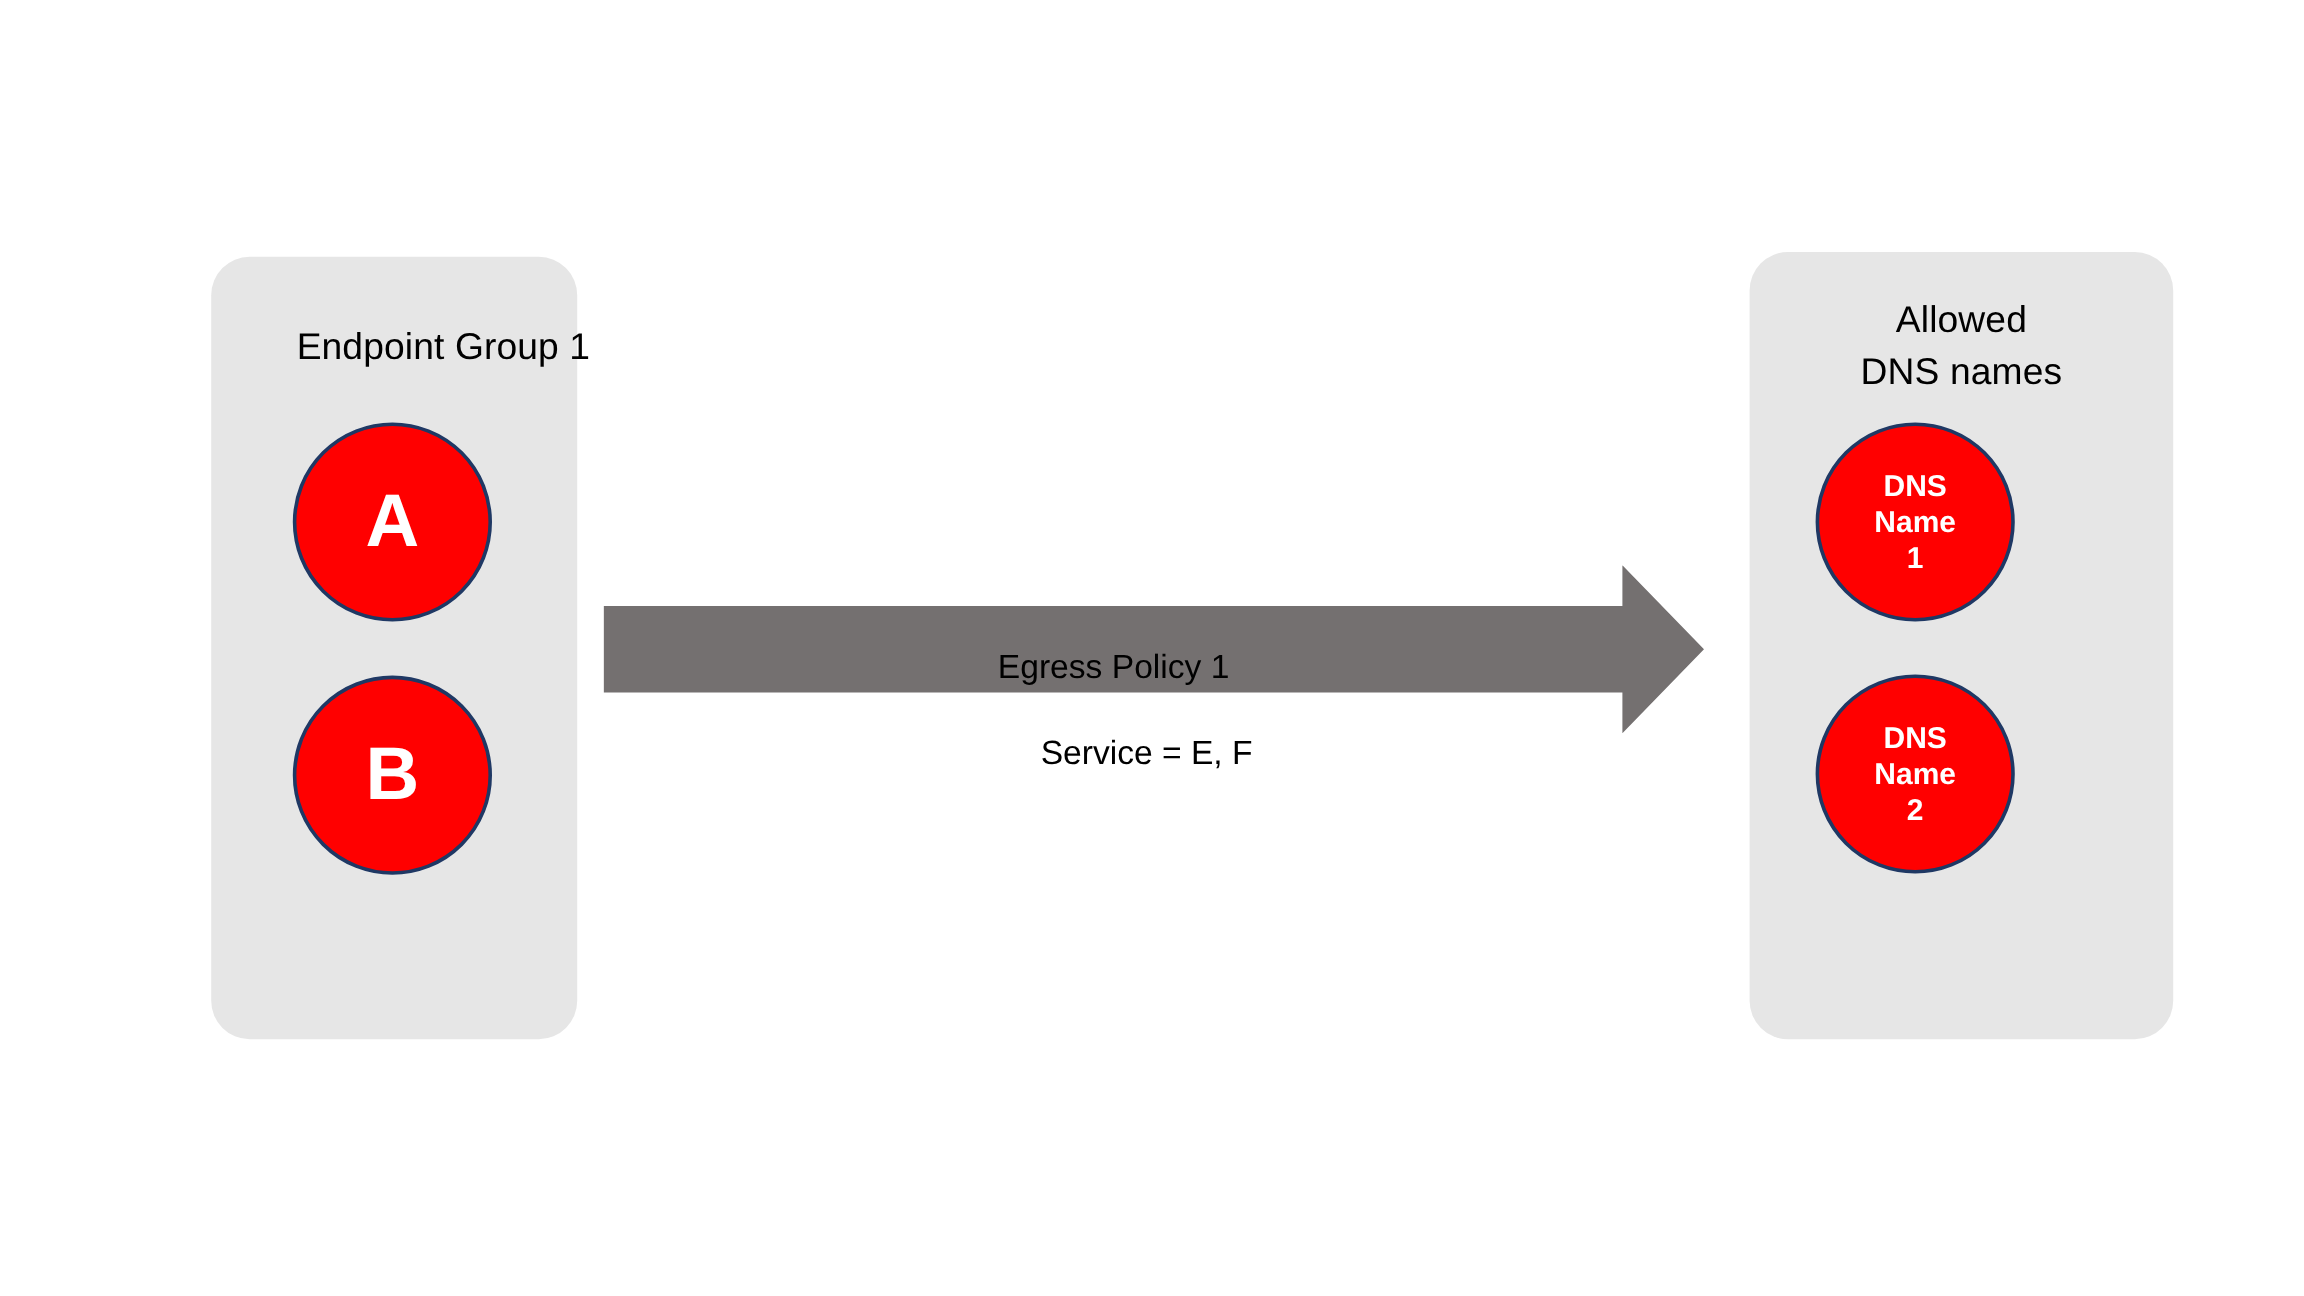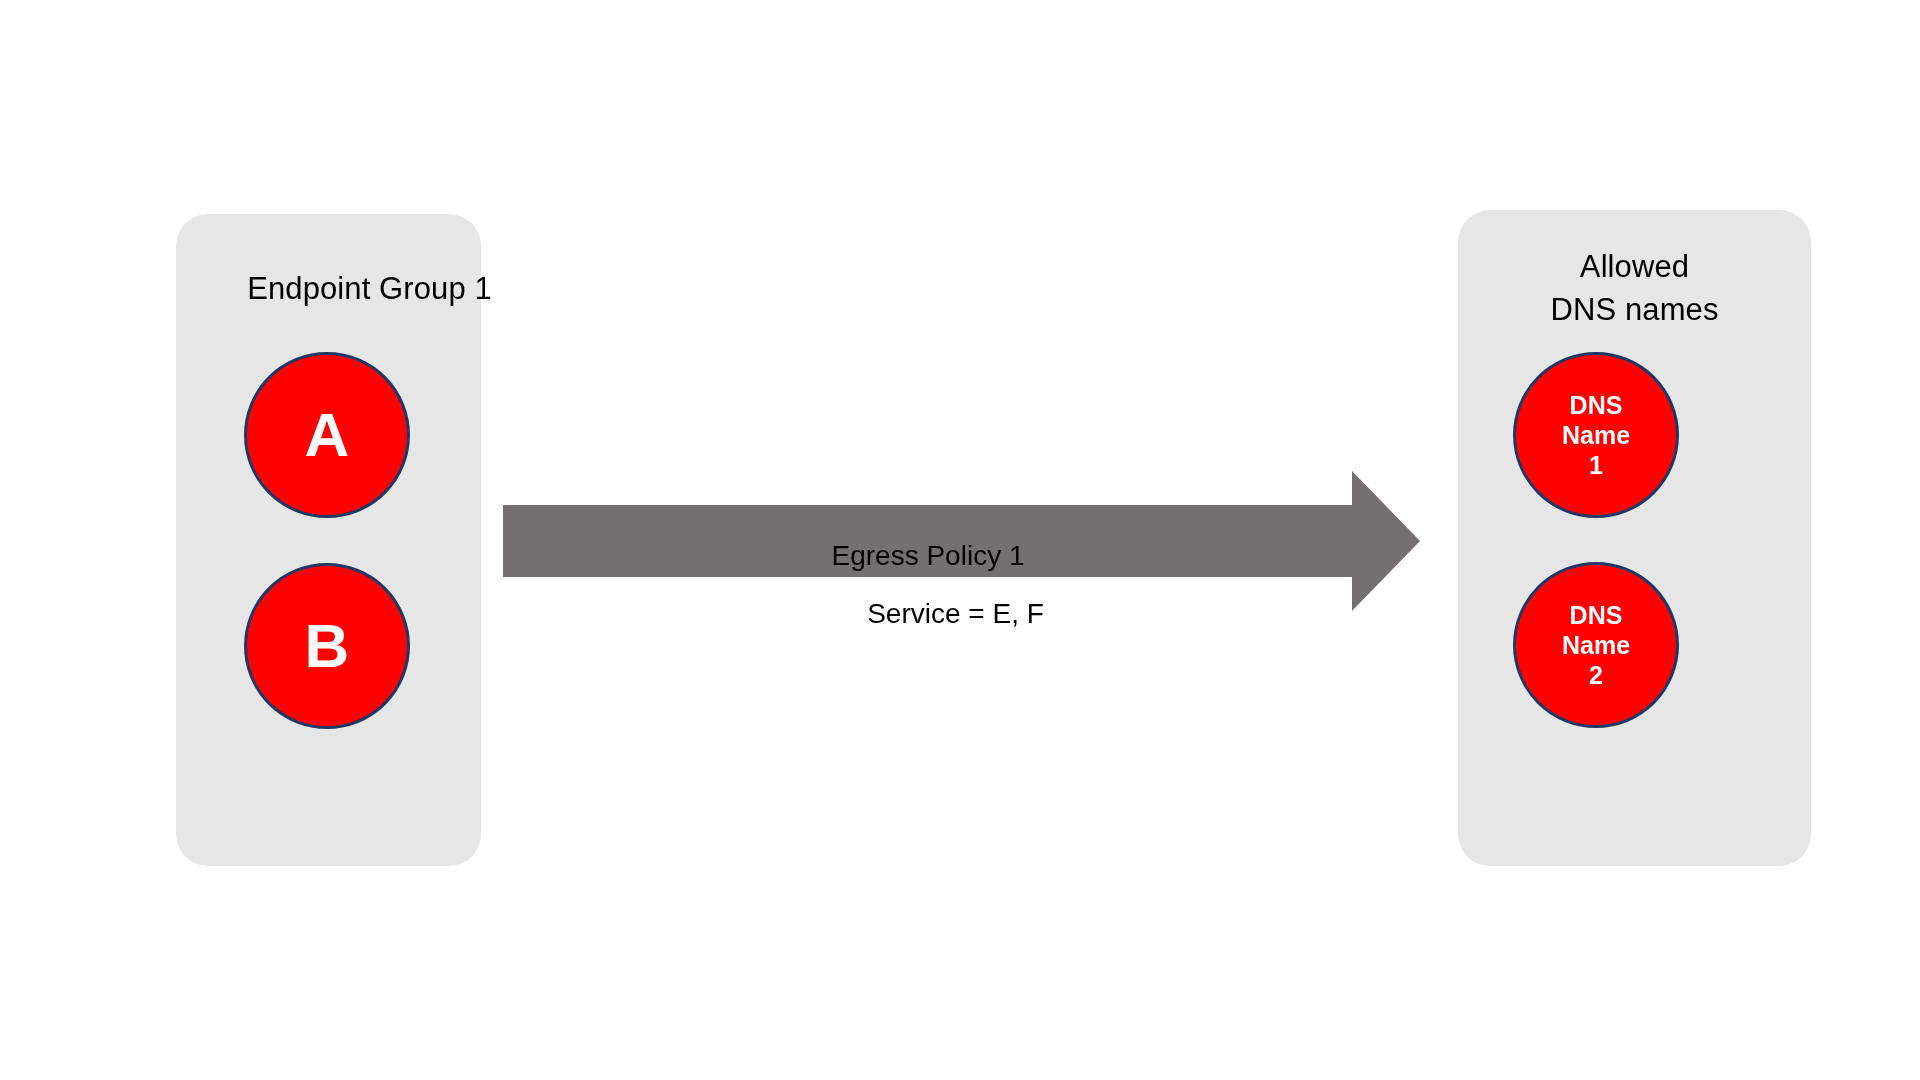--- a/index.html
+++ b/index.html
@@ -109,21 +109,21 @@
     left: 503px;
     top: 522px;
     width: 850px;
     font-size: 28px;
     line-height: 36px;
     color: #000000;
     margin-top: 16px;
   }
   #arrow-secondary-label {
     left: 503px;
-    top: 596px;
+    top: 610px;
     width: 905px;
     font-size: 28px;
     line-height: 36px;
     color: #000000;
   }
 </style>
 </head>
 <body>
 
 <div id="canvas">

